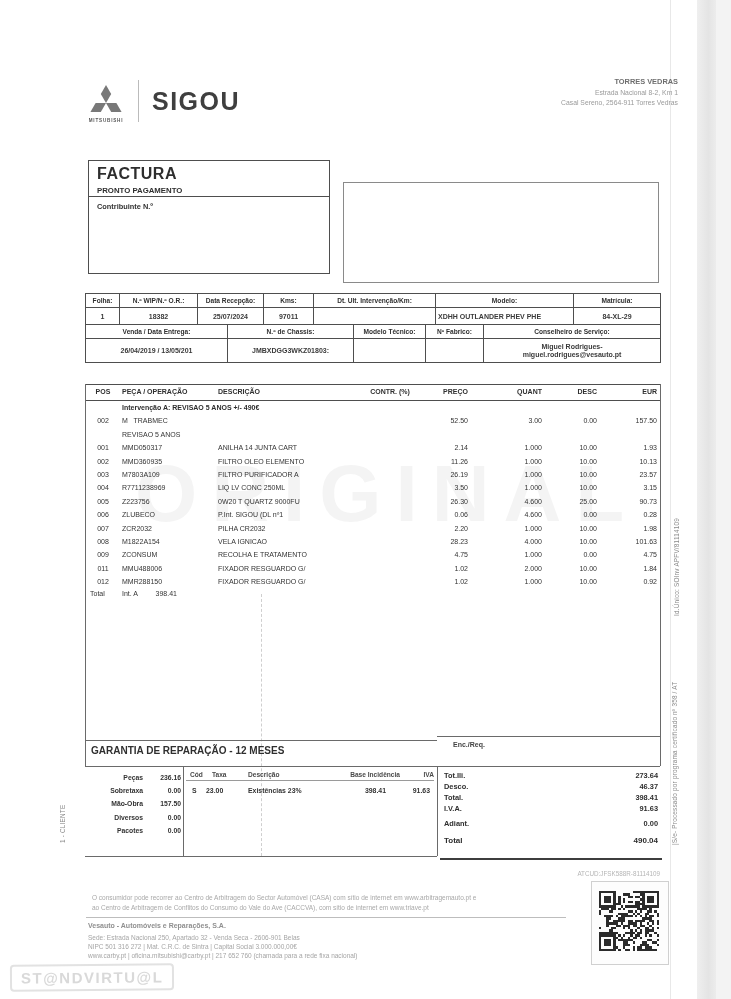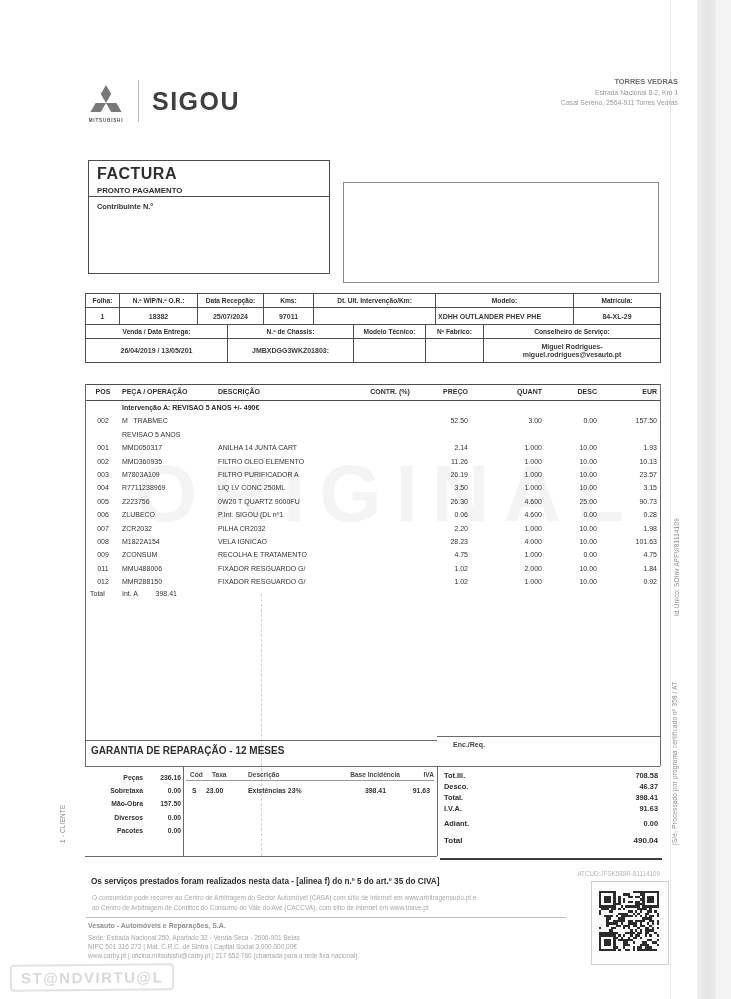--- a/index.html
+++ b/index.html
@@ -365,21 +365,21 @@
     <span style="left:192px;">S</span>
     <span style="left:206px;">23.00</span>
     <span style="left:248px;">Existências 23%</span>
     <span style="left:330px;width:56px;text-align:right;">398.41</span>
     <span style="left:396px;width:34px;text-align:right;">91.63</span>
   </div>
 
   <div class="abs" id="totals-right" style="left:444px;top:770px;width:214px;">
       <div class="trow">
         <span class="t-label">Tot.Ili.</span>
-        <span class="t-val">708.58</span>
+        <span class="t-val">273.64</span>
       </div>
       <div class="trow">
         <span class="t-label">Desco.</span>
         <span class="t-val">46.37</span>
       </div>
       <div class="trow">
         <span class="t-label">Total.</span>
         <span class="t-val">398.41</span>
       </div>
       <div class="trow">
@@ -389,21 +389,20 @@
       <div class="trow" style="margin-top: 4px;">
         <span class="t-label">Adiant.</span>
         <span class="t-val">0.00</span>
       </div>
       <div class="trow" style="margin-top: 6px; font-size: 8px;">
         <span class="t-label">Total</span>
         <span class="t-val">490.04</span>
       </div>
     </div>
 
-  <div class="abs f-bold" style="left:91px;top:877px;">Os serviços prestados foram realizados nesta data - [alinea f) do n.º 5 do art.º 35 do CIVA]</div>
   <div class="abs f-gray" style="left:92px;top:893px;width:480px;">O consumidor pode recorrer ao Centro de Arbitragem do Sector Automóvel (CASA) com sítio de internet em www.arbitragemauto.pt e</div>
   <div class="abs f-gray" style="left:92px;top:903px;width:480px;">ao Centro de Arbitragem de Conflitos do Consumo do Vale do Ave (CACCVA), com sítio de internet em www.triave.pt</div>
   <div class="hl" style="left:86px;top:917px;width:480px;background:#bdbdbd;"></div>
   <div class="abs f-co" style="left:88px;top:922px;">Vesauto - Automóveis e Reparações, S.A.</div>
   <div class="abs f-co2" style="left:88px;top:933px;">Sede: Estrada Nacional 250, Apartado 32 - Venda Seca - 2606-901 Belas</div>
   <div class="abs f-co2" style="left:88px;top:942px;">NIPC 501 316 272 | Mat. C.R.C. de Sintra | Capital Social 3.000.000,00€</div>
   <div class="abs f-co2" style="left:88px;top:951px;">www.carby.pt | oficina.mitsubishi@carby.pt | 217 652 760 (chamada para a rede fixa nacional)</div>
 
   <div class="abs atcud" style="left:520px;top:870px;width:140px;">ATCUD:JFSK588R-81114109</div>
   <div class="abs qr-box" style="left:591px;top:881px;width:76px;height:82px;"></div>

